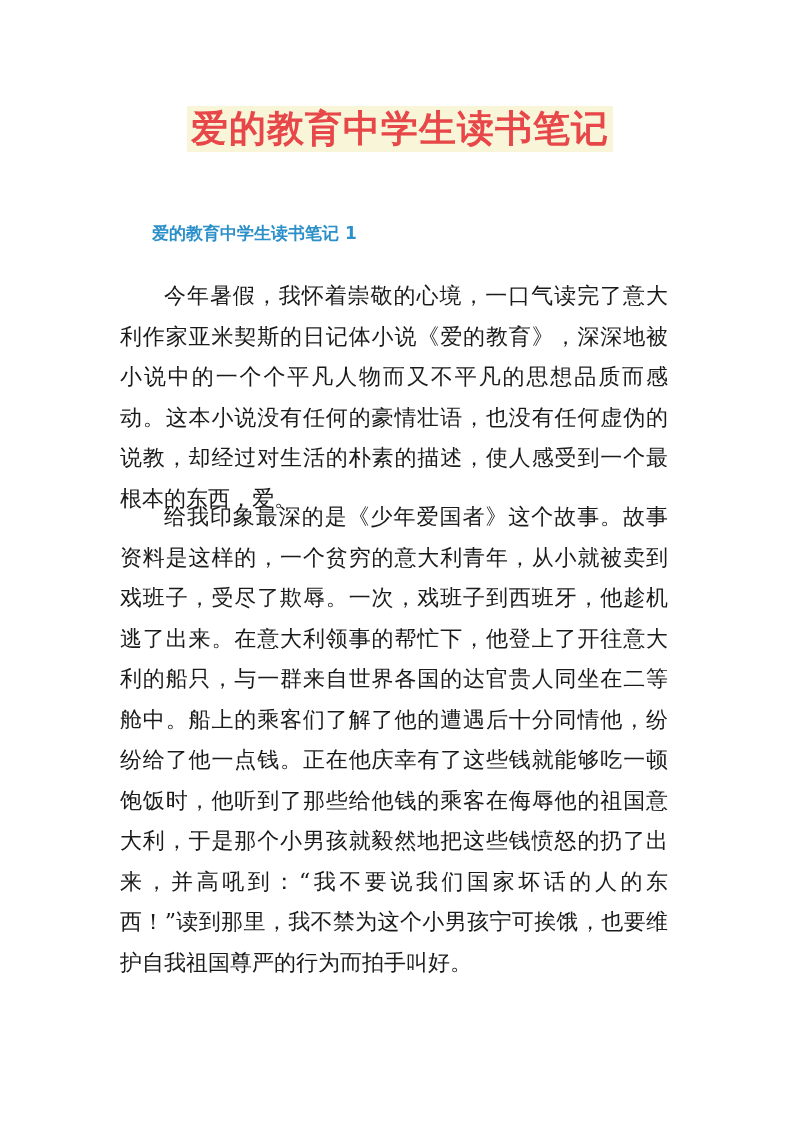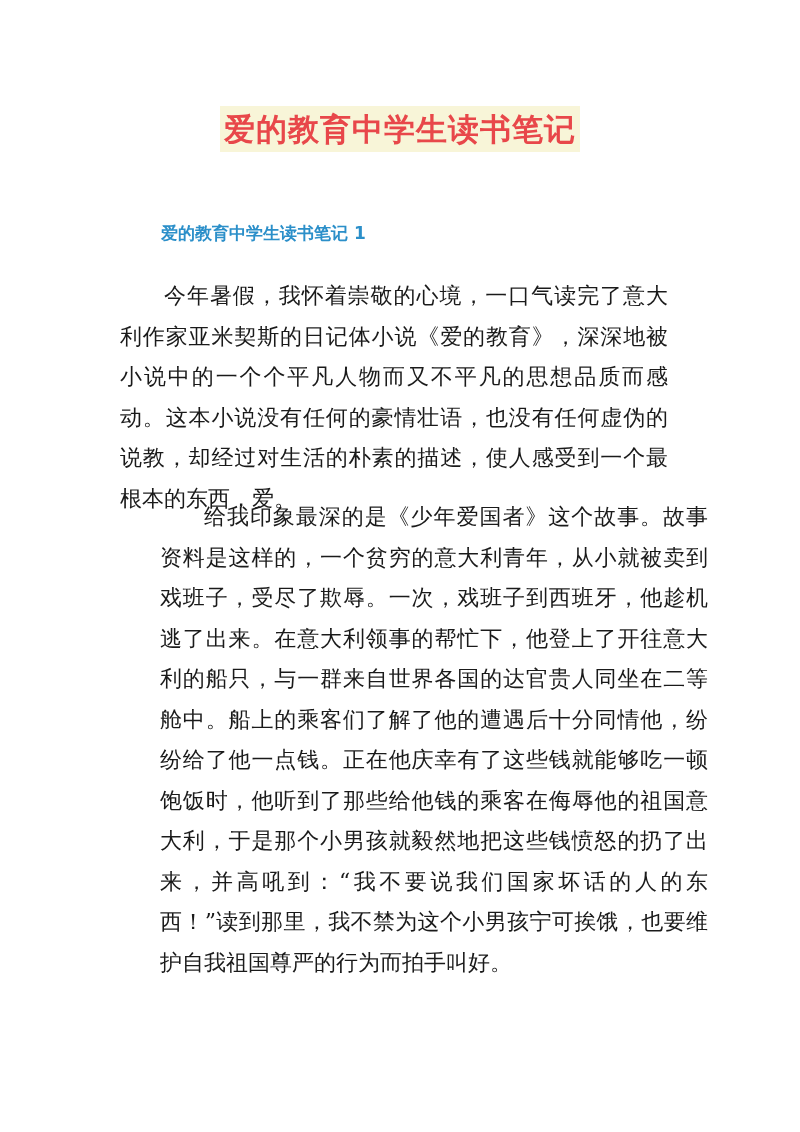--- a/index.html
+++ b/index.html
@@ -26,48 +26,48 @@
       left: 0;
       width: 800px;
       text-align: center;
     }
     .title {
       display: inline-block;
       background: #f8f5d8;
       color: #e8474a;
       font-family: "DejaVu Sans", "Liberation Sans", sans-serif;
       font-weight: bold;
-      font-size: 31px;
+      font-size: 37px;
       line-height: 46px;
       height: 46px;
       padding: 0 4px;
       letter-spacing: 1px;
     }
     .section-heading {
       position: absolute;
       top: 220px;
-      left: 161px;
+      left: 152px;
       color: #2b8fc9;
       font-family: "DejaVu Sans", "Liberation Sans", sans-serif;
       font-weight: bold;
       font-size: 17px;
       line-height: 26px;
     }
     .body-text {
       position: absolute;
       left: 120px;
       width: 548px;
       font-size: 22px;
       line-height: 40.5px;
       text-align: justify;
       text-indent: 2em;
       margin: 0;
     }
     .p1 { top: 276px; }
-    .p2 { top: 497px; margin-left: 40px; }
+    .p2 { top: 497px; }
   </style>
 </head>
 <body>
 
 <div class="page">
   <div class="title-wrap">
     <span class="title">爱的教育中学生读书笔记</span>
   </div>
 
   <div class="section-heading">爱的教育中学生读书笔记 1</div>

